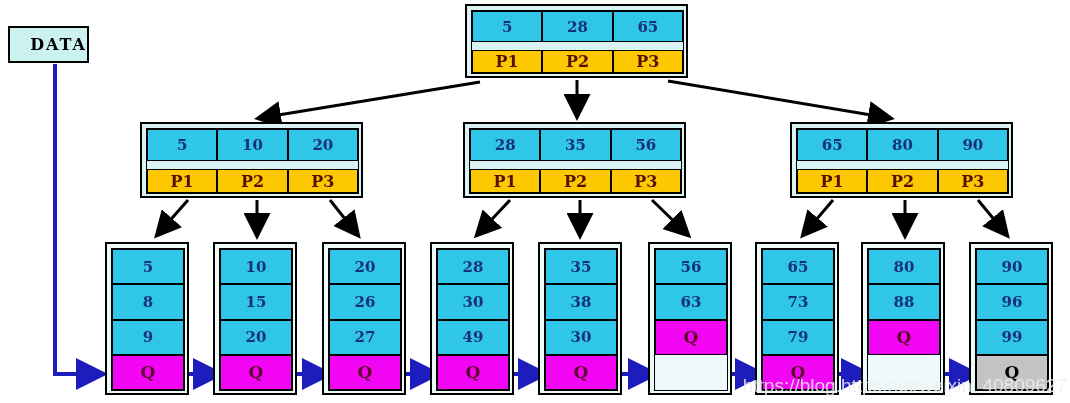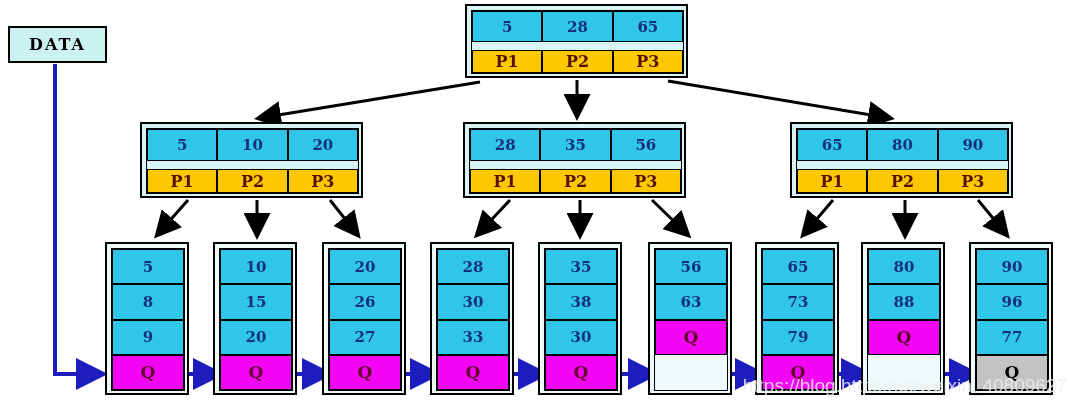--- a/index.html
+++ b/index.html
@@ -4,23 +4,23 @@
 <style>
   html,body{margin:0;padding:0;background:#fff;}
   .canvas{
     position:relative;width:1070px;height:403px;background:#fff;overflow:hidden;
     font-family:"DejaVu Serif",serif;
   }
   svg.layer{position:absolute;left:0;top:0;z-index:1;}
   .edge{stroke:var(--black,#000);stroke-width:3;}
   .blink{stroke:var(--blue,#1d1dbe);stroke-width:4;fill:none;}
   .databox{
-    position:absolute;left:8px;top:26px;width:99px;height:37px;box-sizing:border-box;
+    position:absolute;left:8px;top:26px;width:81px;height:37px;box-sizing:border-box;
     border:2px solid #000;background:var(--data_fill,#ccf2f0);
-    display:flex;align-items:center;justify-content:center;
+    display:flex;align-items:center;justify-content:flex-end;
     font-weight:bold;font-size:16px;letter-spacing:2px;color:#000;z-index:2;
   }
   .inode,.leaf{
     position:absolute;box-sizing:border-box;border:2px solid #000;
     background:var(--shell,#d9f3f5);padding:4px;z-index:2;
   }
   .inode{width:223px;height:74px;}
   .lvl2{top:122px;height:76px;}
   .leaf{top:242px;width:84px;height:153px;background:var(--leaf_shell,#eefafa);}
   .ngrid{display:grid;grid-template-columns:repeat(3,1fr);grid-template-rows:1fr 1fr;
@@ -156,21 +156,21 @@
       <div class="cell key">26</div>
       <div class="cell key">27</div>
       <div class="cell q">Q</div>
     </div>
   </div>
 
   <div class="leaf" style="left:430px;">
     <div class="lgrid">
       <div class="cell key">28</div>
       <div class="cell key">30</div>
-      <div class="cell key">33</div>
+      <div class="cell key">49</div>
       <div class="cell q">Q</div>
     </div>
   </div>
 
   <div class="leaf" style="left:538px;">
     <div class="lgrid">
       <div class="cell key">35</div>
       <div class="cell key">38</div>
       <div class="cell key">30</div>
       <div class="cell q">Q</div>
@@ -199,20 +199,20 @@
       <div class="cell key">80</div>
       <div class="cell key">88</div>
       <div class="cell q">Q</div>
     </div>
   </div>
 
   <div class="leaf" style="left:969px;">
     <div class="lgrid">
       <div class="cell key">90</div>
       <div class="cell key">96</div>
-      <div class="cell key">77</div>
+      <div class="cell key">99</div>
       <div class="cell q gray">Q</div>
     </div>
   </div>
 
   <div class="watermark">https://blog.https.net/weixin_40809627</div>
 
 </div>
 
 </body></html>

